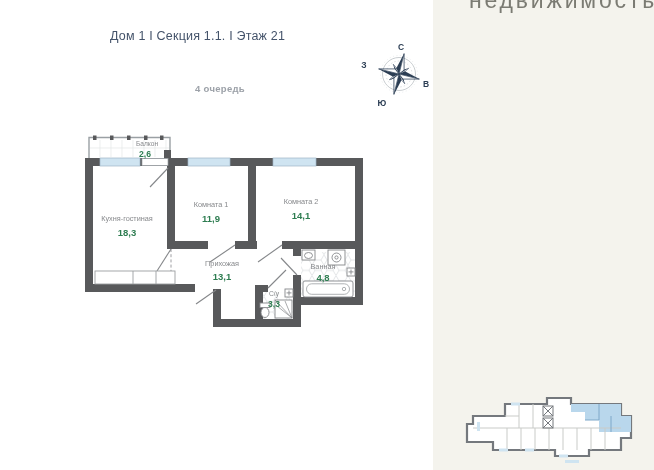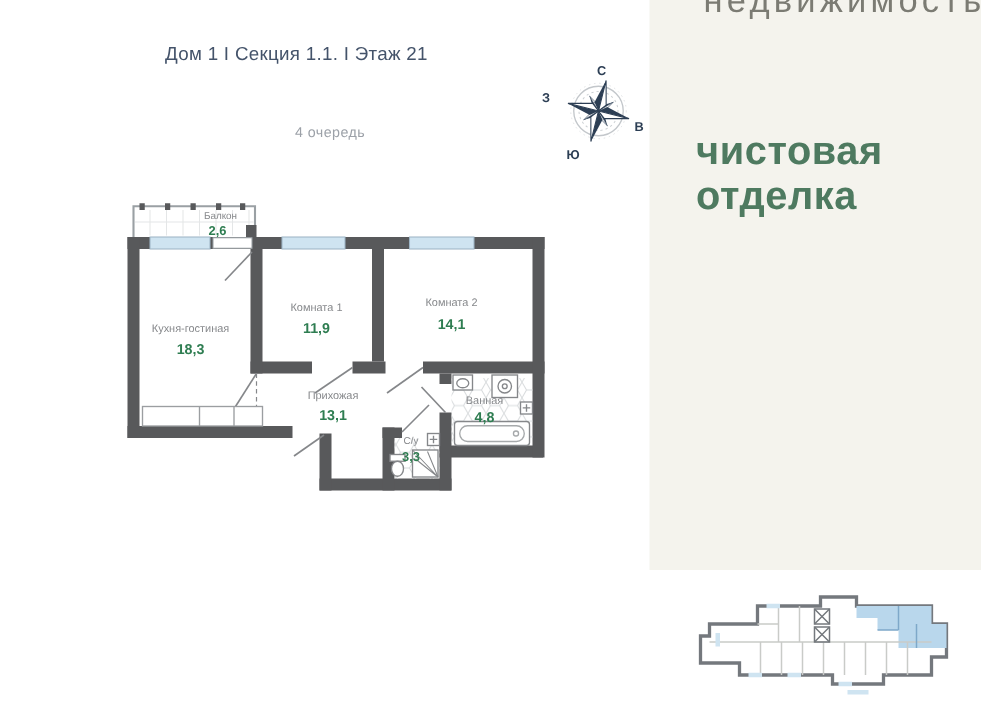--- a/index.html
+++ b/index.html
@@ -8,24 +8,24 @@
     background:#ffffff;
     font-family:"Liberation Sans","DejaVu Sans",sans-serif;
   }
   .plan-title{
     position:absolute;left:110px;top:29px;width:220px;
     text-align:left;font-size:12.5px;font-weight:500;
     color:#44536a;letter-spacing:.2px;white-space:nowrap;
   }
   .phase-label{
     position:absolute;left:160px;top:83px;width:120px;
-    text-align:center;font-size:9.5px;color:#9ca1a8;letter-spacing:.3px;
+    text-align:center;font-size:9.5px;color:#9ca1a8;letter-spacing:.3px;font-weight:bold;
   }
   .side-panel{
-    position:absolute;left:433px;top:0;width:221px;height:380px;
+    position:absolute;left:433px;top:0;width:221px;height:470px;
     background:#f4f3ed;overflow:hidden;
   }
   .brand{
     position:absolute;left:36px;top:-13px;
     font-size:23px;font-weight:500;color:#7b7b73;letter-spacing:2.8px;
     white-space:nowrap;
   }
   .finish{
     position:absolute;left:31px;top:85px;
     font-size:26.5px;font-weight:700;color:#4e7a60;line-height:30px;
@@ -187,24 +187,20 @@
     <text class="room-area" x="222" y="280">13,1</text>
     <text class="room-name" x="323" y="269">Ванная</text>
     <text class="room-area" x="323" y="281">4,8</text>
     <text class="room-name-sm" x="274" y="296">С/у</text>
     <text class="room-area-sm" x="274" y="307">3,3</text>
   </g>
 </svg>
 
 <div class="side-panel">
   <div class="brand">недвижимость</div>
-  <div class="finish">
-    <div>чистовая</div>
-    <div>отделка</div>
-  </div>
 </div>
 
 <svg class="miniplan-svg" width="184" height="74" viewBox="0 0 184 74">
   <path d="M14,24 L46,24 L46,12 L88,12 L88,6 L112,6 L112,12 L162,12 L162,24 L172,24 L172,46 L162,46 L162,58 L130,58 L130,64 L96,64 L96,58 L34,58 L34,50 L8,50 L8,32 L14,32 Z" fill="#ffffff" stroke="#74787d" stroke-width="2.2"></path>
   <path d="M112,12 L162,12 L162,24 L172,24 L172,40 L140,40 L140,28 L126,28 L126,20 L112,20 Z" fill="#b9d7ec"></path>
   <g stroke="#c9cbc8" stroke-width="1">
     <path d="M14,36 H162 M48,36 V58 M62,36 V58 M76,36 V58 M90,36 V58 M104,36 V58 M118,36 V58 M132,36 V58 M146,36 V58"></path>
     <path d="M60,12 V36 M74,12 V36 M46,24 H60"></path>
   </g>
   <g stroke="#7ea8c9" stroke-width="1" fill="none">

